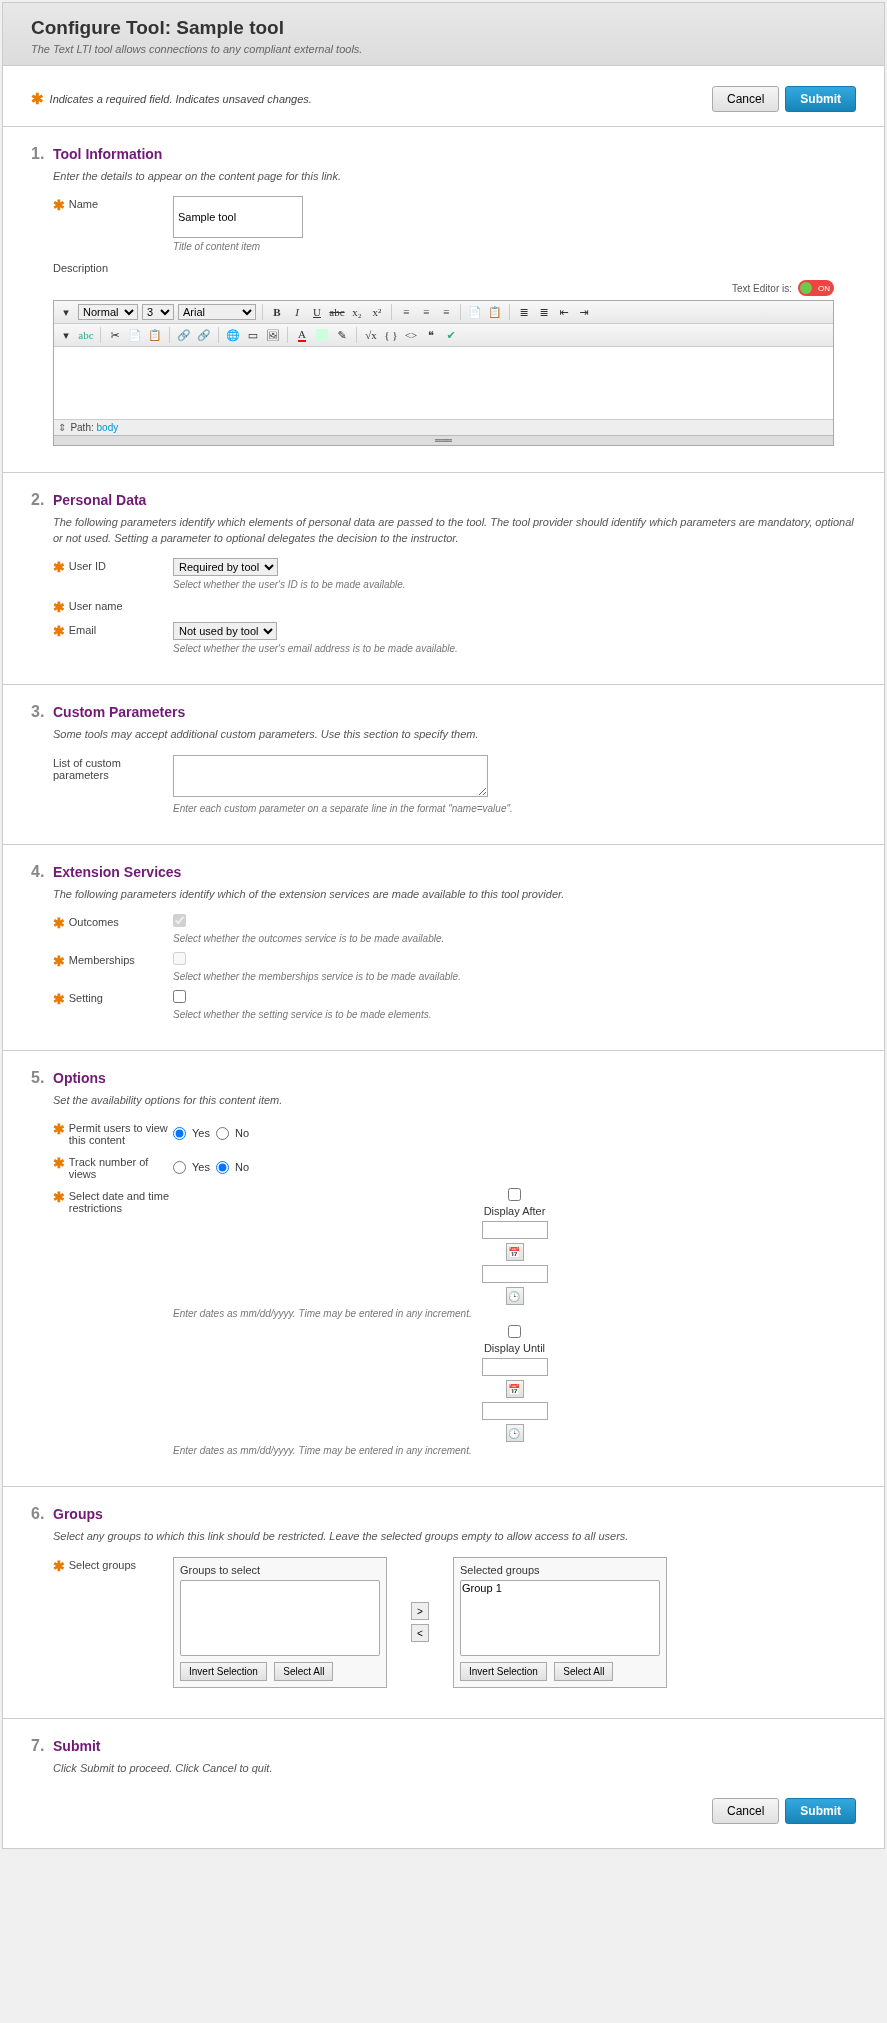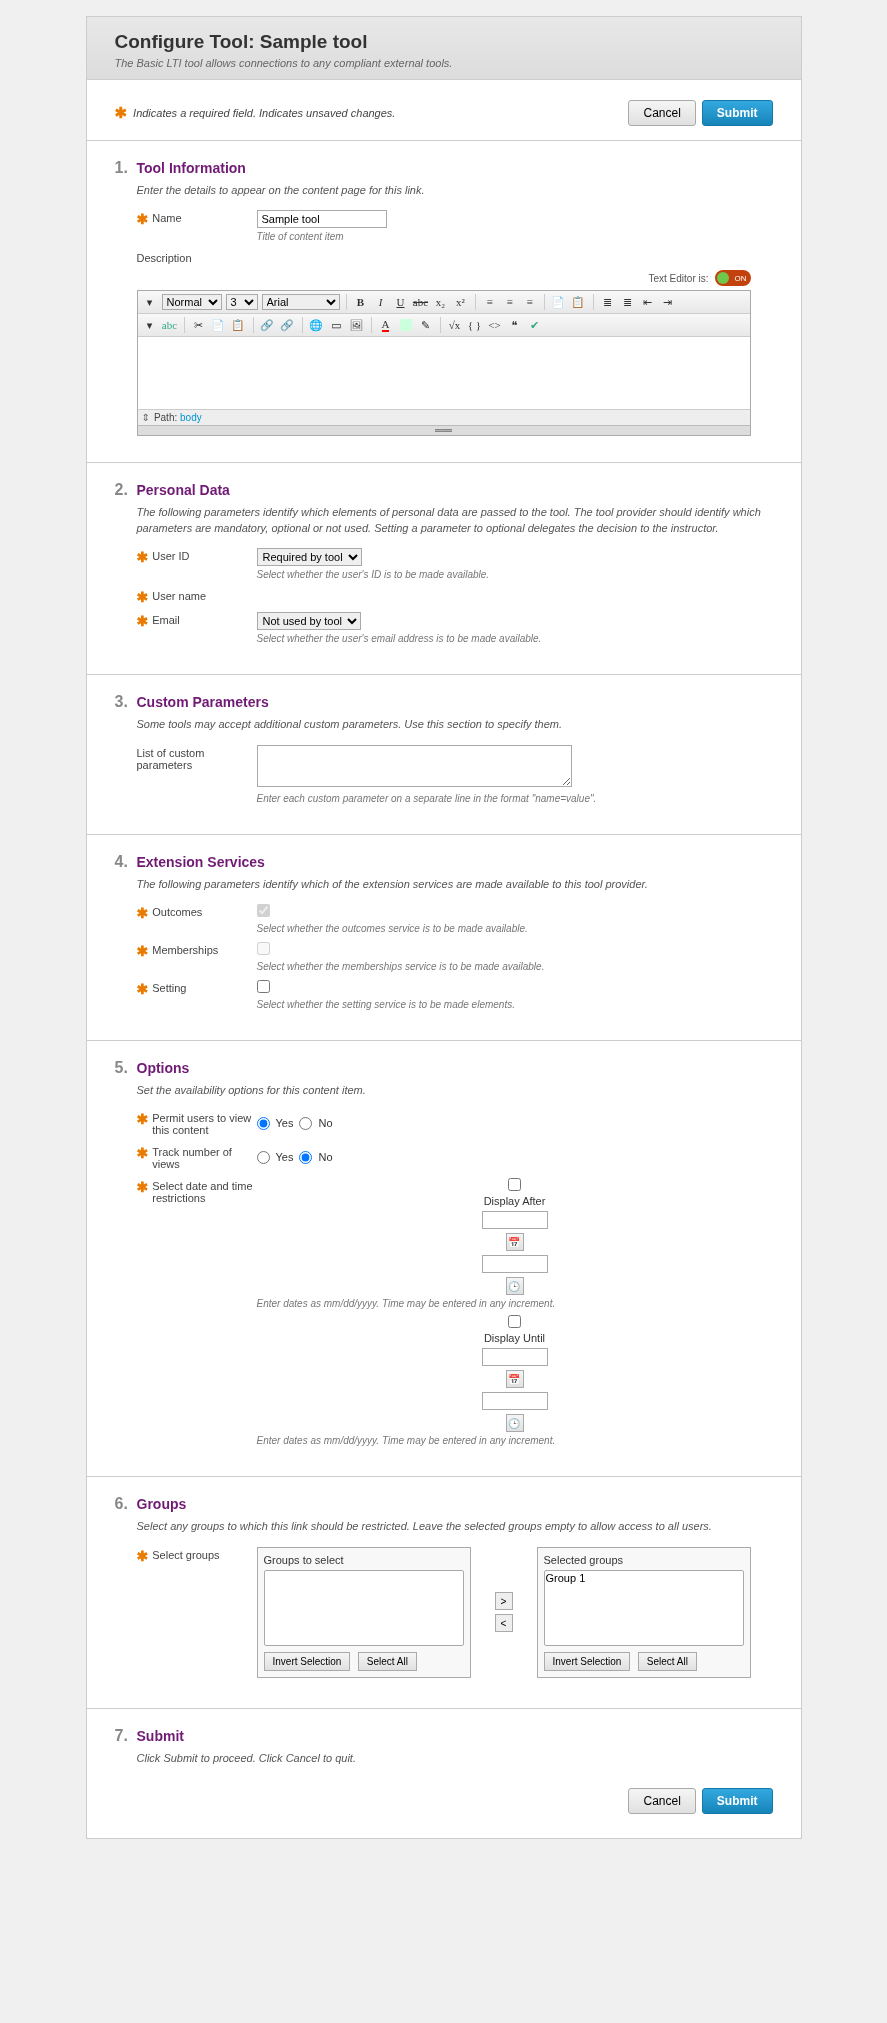--- a/index.html
+++ b/index.html
@@ -1,39 +1,39 @@
 <!DOCTYPE html>
 <html><head>
 <meta charset="utf-8">
 <style>
 * { box-sizing: border-box; margin: 0; padding: 0; }
 body { font-family: Arial, Helvetica, sans-serif; font-size: 12px; background: #f0f0f0; color: #333; }
-.container { width: 716px; margin: 16px auto; background: #fff; border: 1px solid #ccc; }
+.container { width: 883px; margin: 2px auto; background: #fff; border: 1px solid #ccc; }
 .header { background: linear-gradient(#e8e8e8, #dcdcdc); padding: 14px 28px 10px; border-bottom: 1px solid #ccc; }
 .header h1 { font-size: 19px; font-weight: bold; margin-bottom: 4px; }
 .header .subtitle { font-size: 11px; font-style: italic; color: #666; }
 .reqbar { display: flex; align-items: center; padding: 20px 28px 14px; border-bottom: 1px solid #ccc; }
 .req-indicator { color: #e87b00; font-size: 15px; font-weight: bold; margin-right: 6px; }
 .reqbar .text { font-style: italic; font-size: 11px; color: #444; flex: 1; }
 .btn { padding: 5px 14px; font-size: 12px; border: 1px solid #aaa; background: linear-gradient(#f5f5f5,#e0e0e0); border-radius: 3px; margin-left: 6px; cursor: pointer; }
 .btn-primary { background: linear-gradient(#33a9e0,#1684b8); color: #fff; border: 1px solid #1478a8; font-weight: bold; }
 .section { padding: 18px 28px 24px; border-bottom: 1px solid #ccc; }
 .section-head { display: flex; align-items: baseline; margin-bottom: 6px; }
 .section-num { color: #888; font-size: 16px; font-weight: bold; width: 22px; }
 .section-title { color: #701a75; font-size: 14px; font-weight: bold; }
 .section-desc { font-style: italic; font-size: 11px; color: #555; margin: 6px 0 12px 22px; line-height: 1.4; }
 .field { display: flex; margin: 8px 0 6px 22px; }
 .field-label { width: 120px; font-size: 11px; color: #444; display: flex; align-items: flex-start; padding-top: 2px; }
 .field-label .req { color: #e87b00; font-size: 14px; font-weight: bold; margin-right: 4px; line-height: 1; }
 .field-control { flex: 1; }
-.field-control input[type=text] { border: 1px solid #aaa; padding: 2px 4px; font-size: 11px; }
+.field-control input[type=text] { border: 1px solid #aaa; padding: 14px 4px; font-size: 11px; }
 .field-control select { border: 1px solid #aaa; font-size: 11px; padding: 1px; }
 .help { font-size: 10px; font-style: italic; color: #777; margin-top: 3px; }
 .editor-bar { display: flex; align-items: center; justify-content: flex-end; margin: 4px 22px 4px; font-size: 10px; color: #555; }
-.toggle { display: inline-flex; align-items: center; background: #c2410c; border-radius: 10px; height: 16px; width: 36px; position: relative; margin-left: 6px; }
+.toggle { display: inline-flex; align-items: center; background: #ef4444; border-radius: 10px; height: 16px; width: 36px; position: relative; margin-left: 6px; }
 .toggle .dot { width: 12px; height: 12px; background: #6fc84b; border-radius: 50%; position: absolute; left: 2px; }
 .toggle .lbl { color: #fff; font-size: 8px; position: absolute; right: 4px; }
 .rte { margin: 2px 22px; border: 1px solid #aaa; }
 .rte-toolbar { background: linear-gradient(#f8f8f8,#e8e8e8); border-bottom: 1px solid #ccc; padding: 3px 4px; display: flex; flex-wrap: wrap; align-items: center; gap: 4px; }
 .rte-toolbar .sep { width: 1px; height: 16px; background: #ccc; margin: 0 2px; }
 .rte-toolbar select { font-size: 11px; border: 1px solid #aaa; }
 .rte-toolbar .icon { width: 16px; height: 16px; display: inline-flex; align-items: center; justify-content: center; font-size: 11px; color: #333; cursor: pointer; font-family: Georgia, serif; }
 .rte-body { height: 72px; background: #fff; }
 .rte-path { background: #eee; border-top: 1px solid #ccc; font-size: 10px; padding: 2px 4px; display: flex; align-items: center; }
 .rte-path .resize { color: #666; margin-right: 4px; }
@@ -56,21 +56,21 @@
 .bottom-btns { padding: 16px 28px; display: flex; justify-content: flex-end; }
 .colorbox { width: 12px; height: 12px; display: inline-block; }
 </style>
 </head>
 <body>
 
 <div class="container">
 
   <div class="header">
     <h1>Configure Tool: Sample tool</h1>
-    <div class="subtitle">The Basic LTI tool allows connections to any compliant external tools.</div>
+    <div class="subtitle">The Text LTI tool allows connections to any compliant external tools.</div>
   </div>
 
   <div class="reqbar">
     <span class="req-indicator">✱</span>
     <span class="text">Indicates a required field. Indicates unsaved changes.</span>
     <button class="btn">Cancel</button>
     <button class="btn btn-primary">Submit</button>
   </div>
 
   <div class="section">

